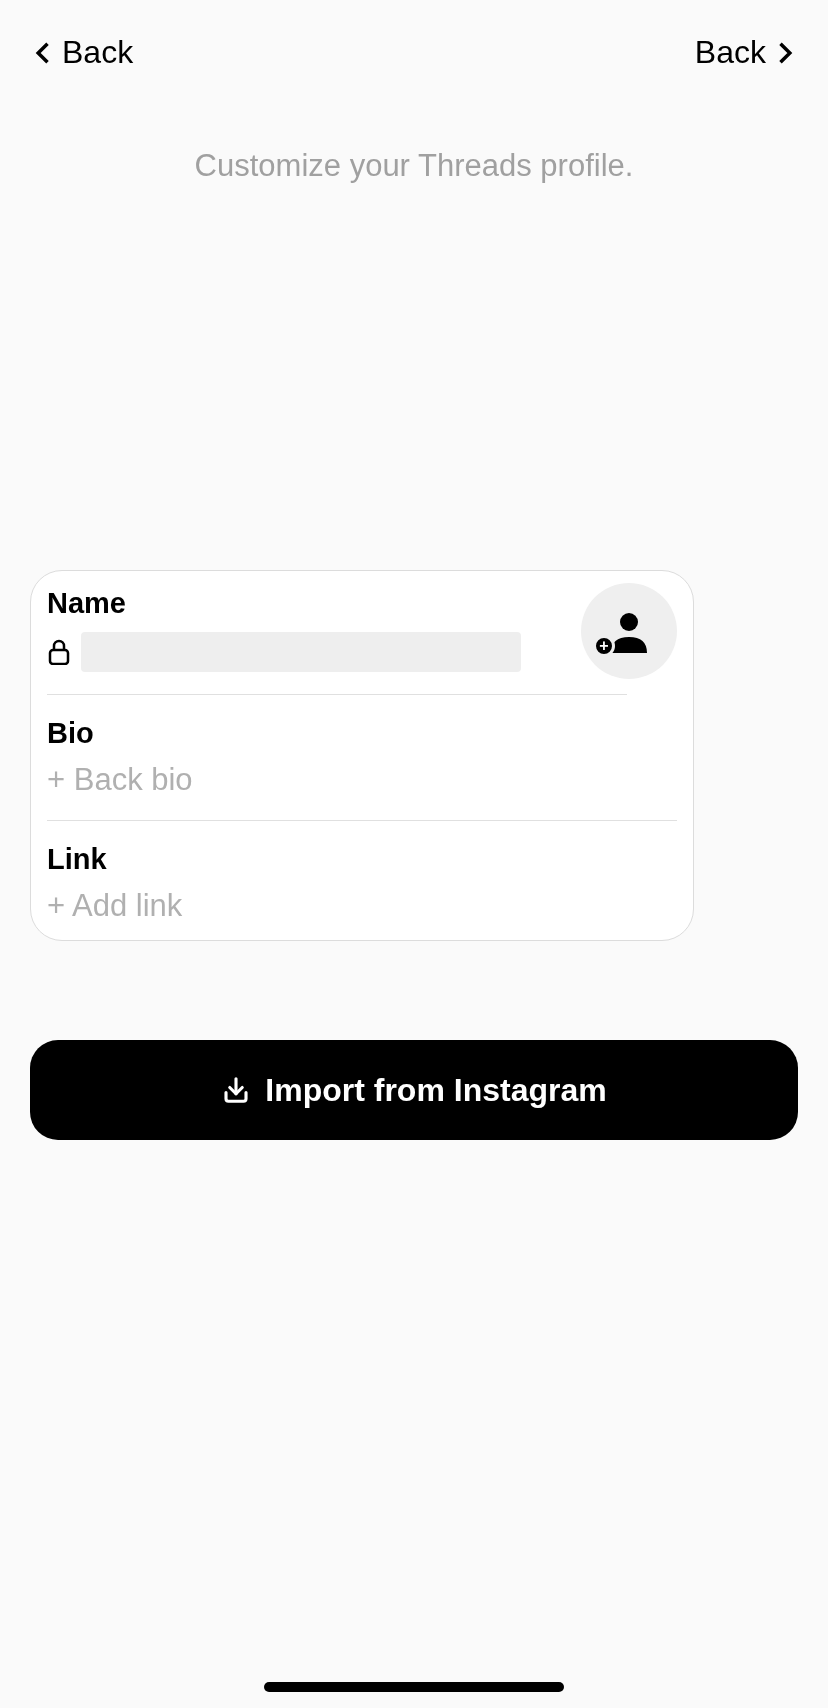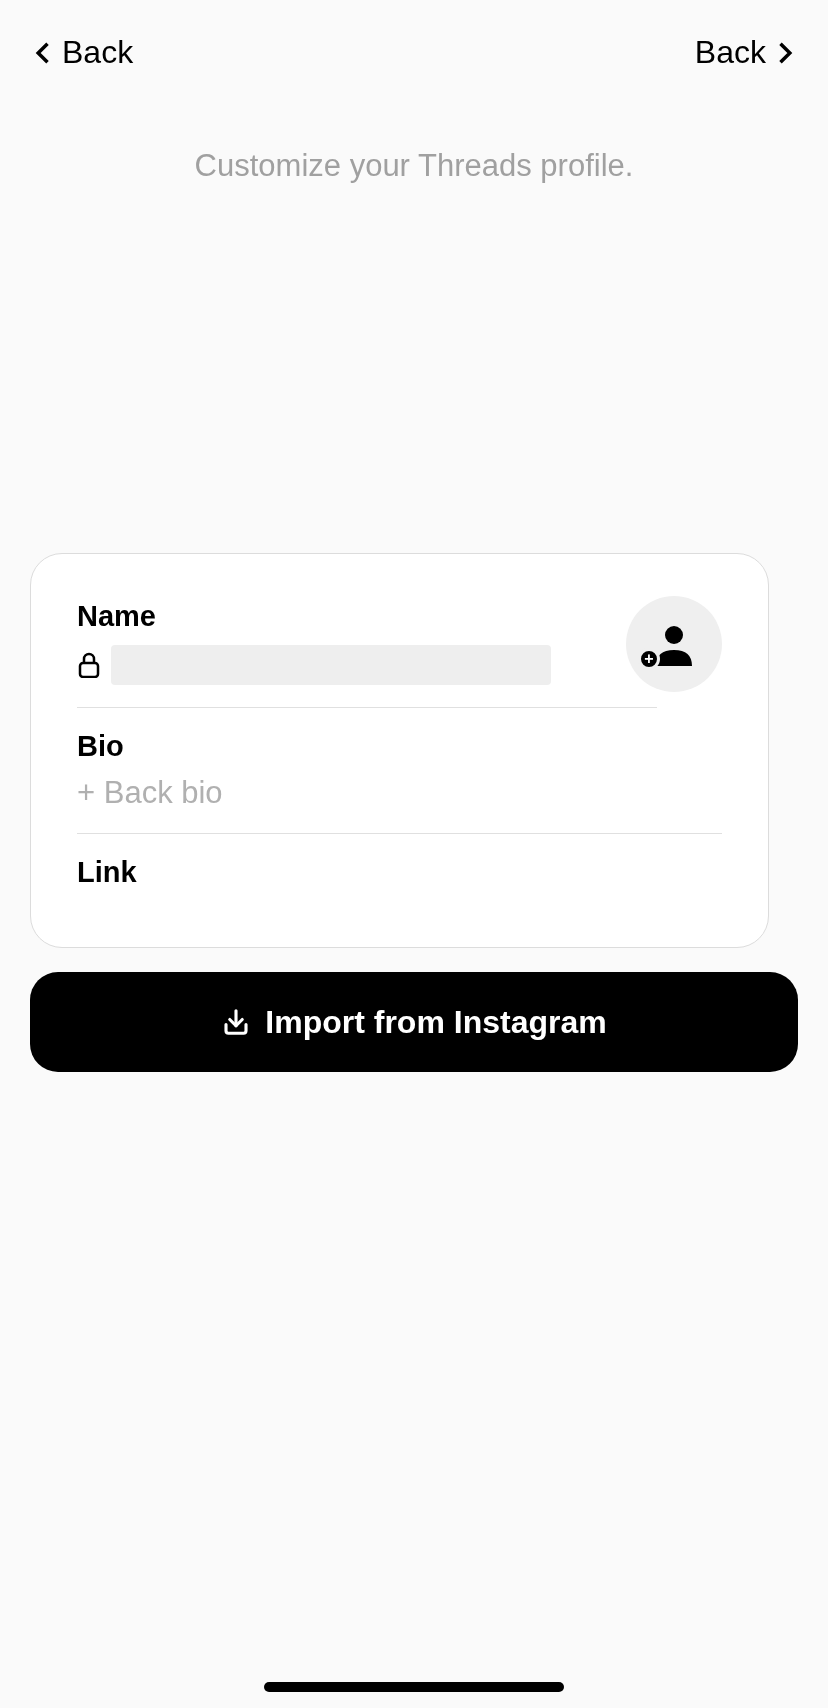--- a/index.html
+++ b/index.html
@@ -50,26 +50,26 @@
     .subtitle {
       font-size: 31px;
       color: #a0a0a0;
       margin-top: 2px;
       font-weight: 400;
     }
     .card {
       background: #fff;
       border: 1px solid #dcdcdc;
       border-radius: 32px;
-      margin: 0 auto;
-      width: 739px;
+      margin: 17px auto;
+      width: 664px;
       position: absolute;
       top: 553px;
       left: 30px;
-      padding: 46px;
+      padding: 16px;
     }
     .field {
       position: relative;
     }
     .field-label {
       font-size: 29px;
       font-weight: 600;
       color: #000;
       margin-bottom: 12px;
     }
@@ -144,21 +144,21 @@
       padding-top: 22px;
     }
     .bio-field {
       padding-bottom: 22px;
     }
     .link-field {
       padding-bottom: 0;
     }
     .import-btn {
       position: absolute;
-      top: 972px;
+      top: 1040px;
       left: 30px;
       width: 768px;
       height: 100px;
       background: #000;
       border-radius: 28px;
       display: flex;
       align-items: center;
       justify-content: center;
       gap: 14px;
       cursor: pointer;
@@ -231,20 +231,21 @@
   <div class="divider divider-short"></div>
 
   <div class="field bio-field">
     <div class="field-label">Bio</div>
     <div class="placeholder-text">+ Back bio</div>
   </div>
   <div class="divider"></div>
 
   <div class="field link-field">
     <div class="field-label">Link</div>
+    <div class="placeholder-text">+ Add link</div>
   </div>
 </div>
 
 <div class="import-btn">
   <svg class="import-icon" viewBox="0 0 24 24">
     <path d="M4 14 v5 a2 2 0 0 0 2 2 h12 a2 2 0 0 0 2 -2 v-5" stroke-linecap="round" stroke-linejoin="round"></path>
     <path d="M12 3 v12" stroke-linecap="round"></path>
     <path d="M7 10 l5 5 l5 -5" stroke-linecap="round" stroke-linejoin="round"></path>
   </svg>
   <span class="import-text">Import from Instagram</span>

